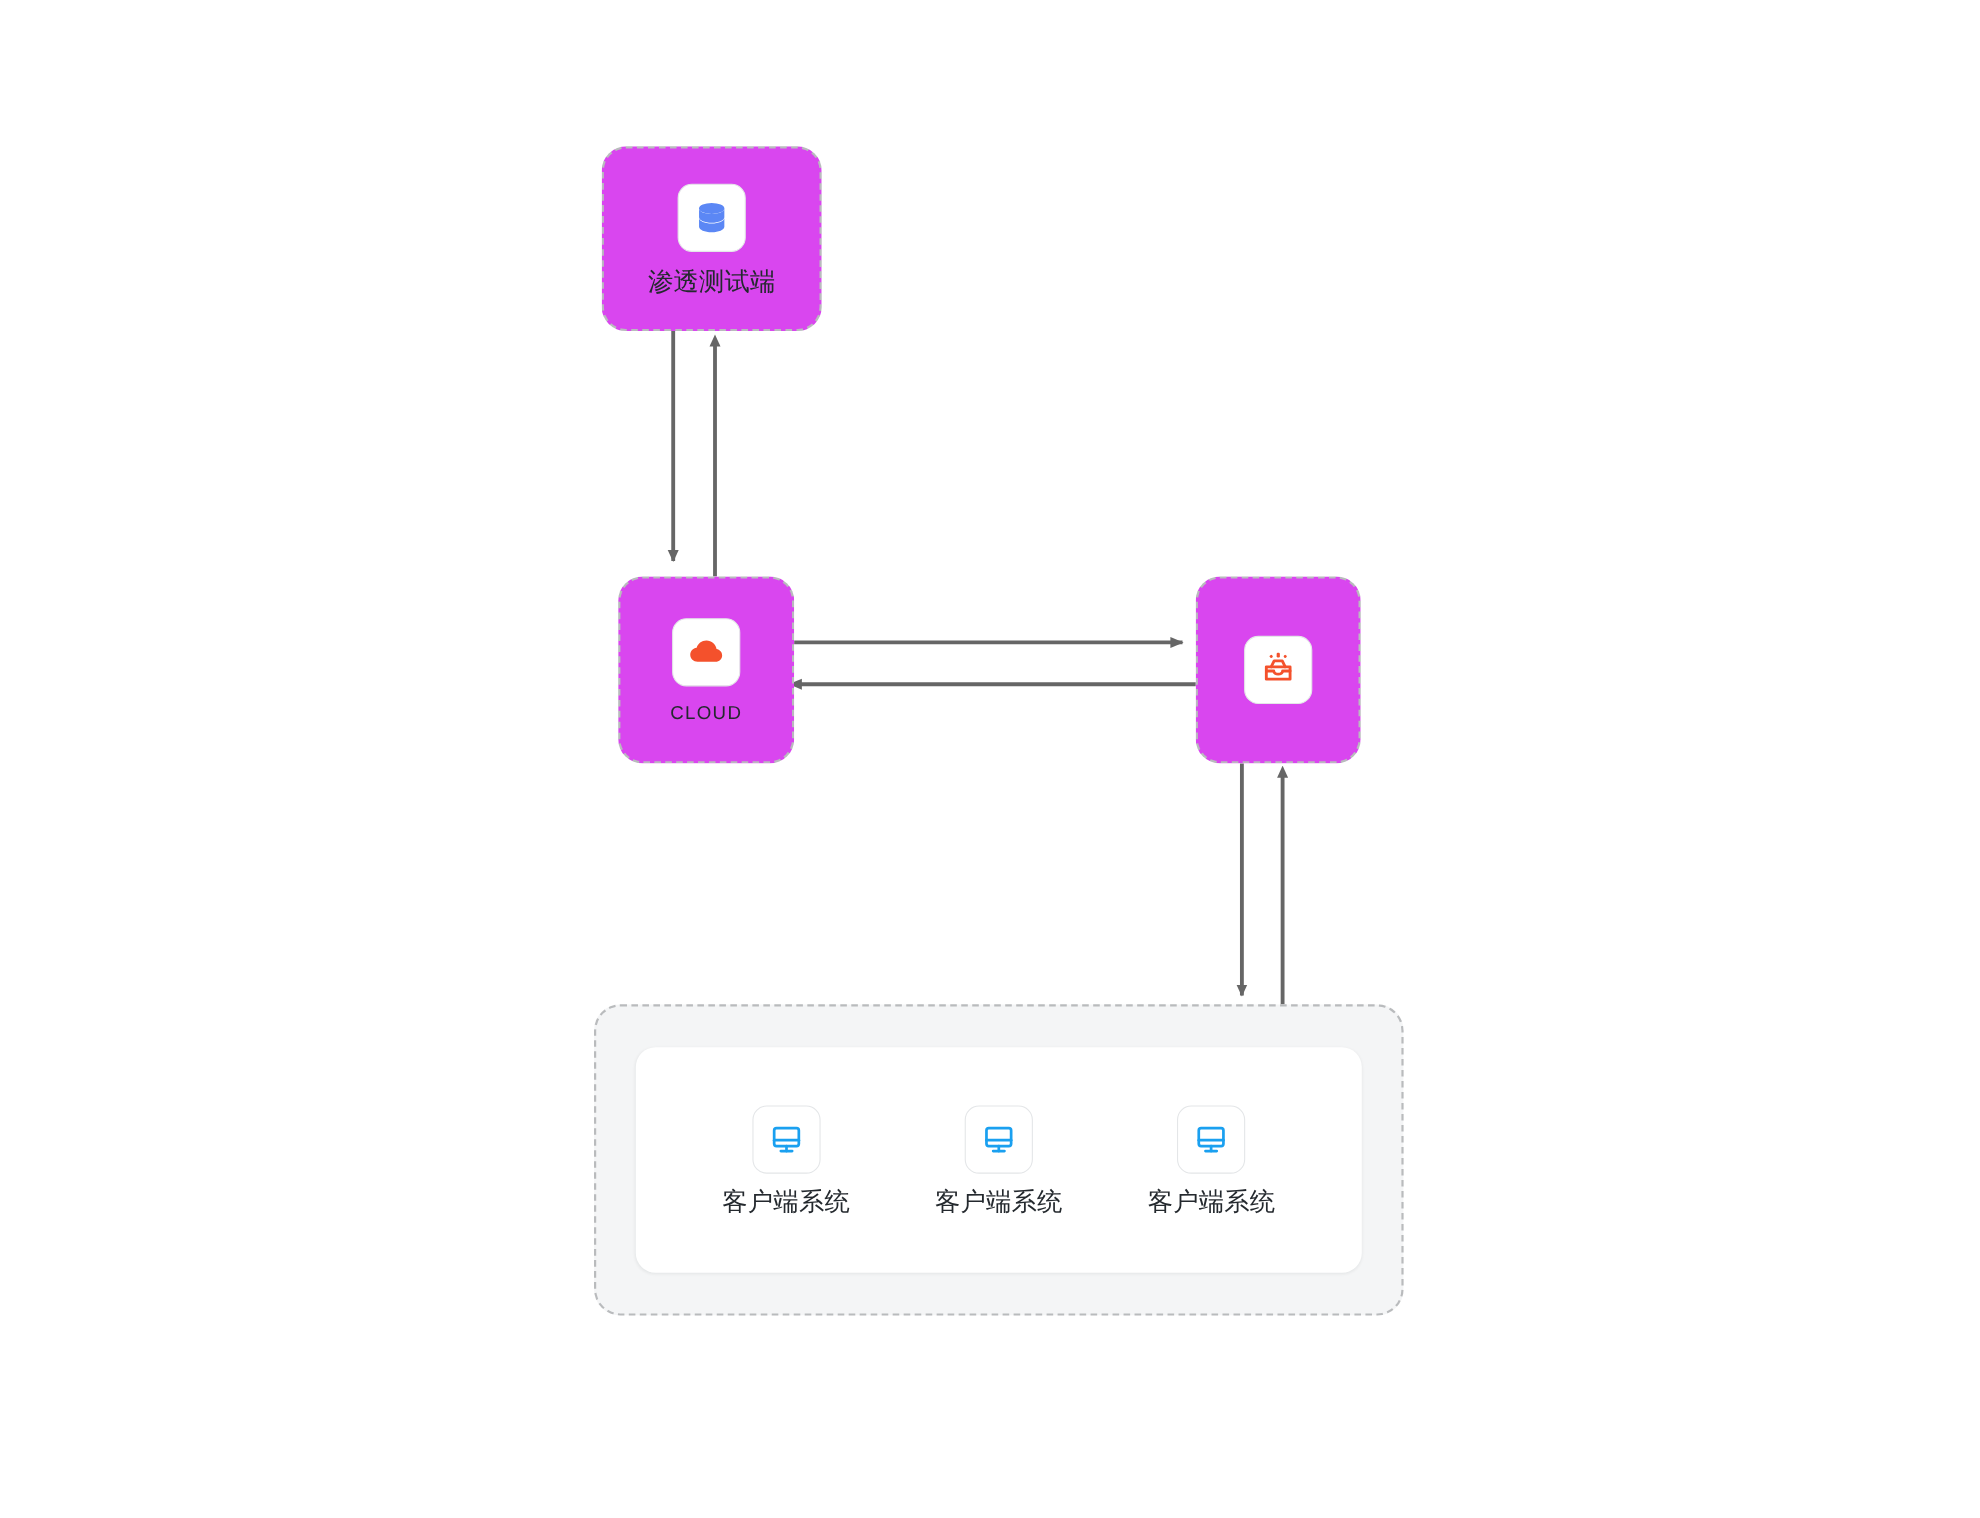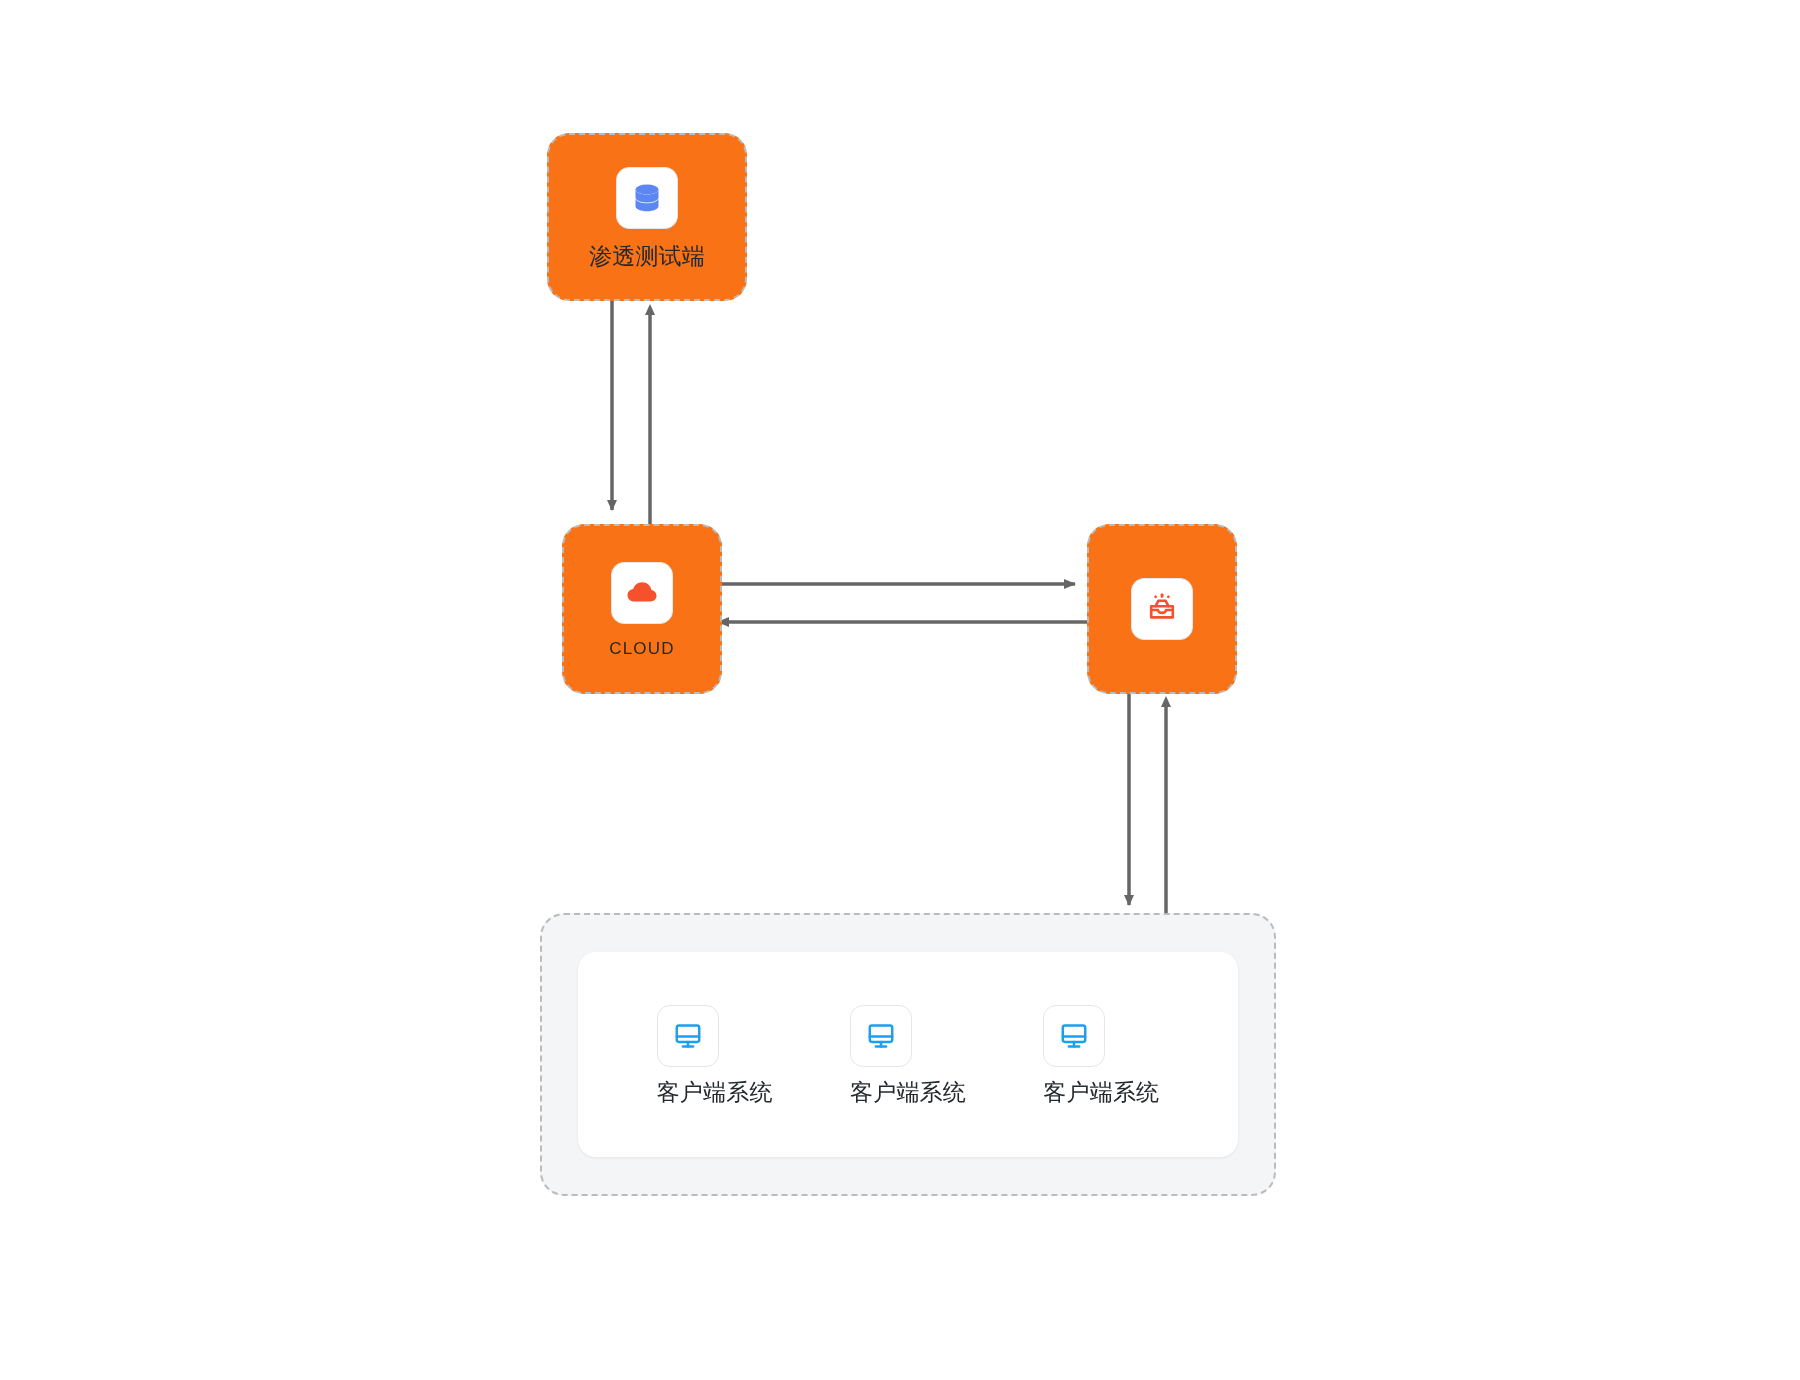--- a/index.html
+++ b/index.html
@@ -25,21 +25,21 @@
     top: 0;
     width: 1800px;
     height: 1380px;
     pointer-events: none;
   }
 
   
   .dashed-node {
     position: absolute;
     box-sizing: border-box;
-    background: #f97316;
+    background: #d946ef;
     border: 2px dashed #b9bbbd;
     border-radius: 22px;
     display: flex;
     flex-direction: column;
     align-items: center;
     justify-content: center;
   }
 
   
   .icon-chip {
@@ -88,20 +88,21 @@
     border-radius: 18px;
     box-shadow: 0 1px 3px rgba(16,22,26,0.07);
     display: flex;
     align-items: center;
     justify-content: space-around;
     padding: 0 40px;
   }
   .client-item {
     display: flex;
     flex-direction: column;
+    align-items: center;
   }
   .client-item .node-label { margin-top: 14px; }
 </style>
 </head>
 <body>
 
 <div id="canvas">
 
   <svg id="edges" viewBox="0 0 1800 1380" width="1800" height="1380" xmlns="http://www.w3.org/2000/svg">
     <defs>

